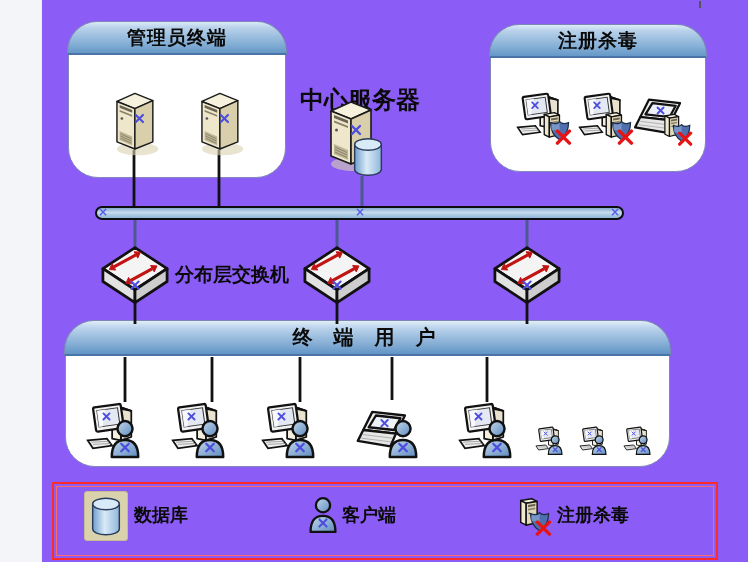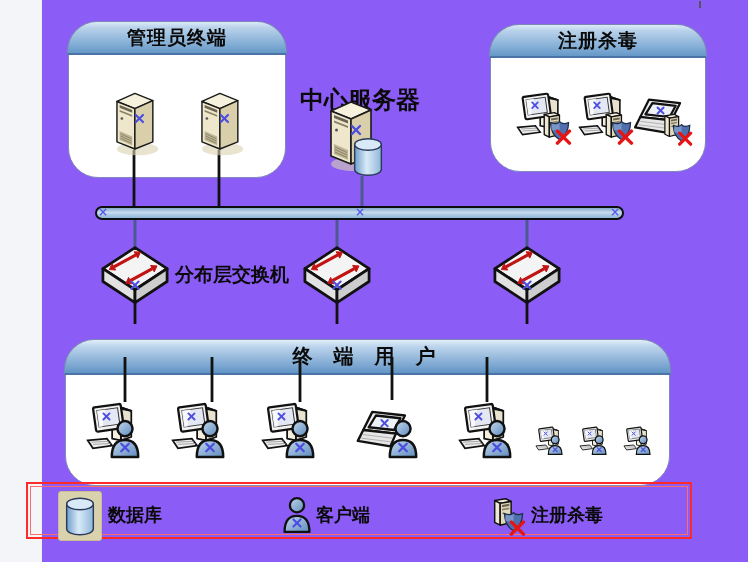--- a/index.html
+++ b/index.html
@@ -24,21 +24,21 @@
   
   .floating-label{font-weight:700;}
   #central-server-label{left:296px;top:84px;width:128px;text-align:center;font-size:24px;}
   #switch-label{left:175px;top:262px;font-size:19px;}
   #users-header{position:absolute;left:-1.6px;top:-1.6px;right:-1.6px;height:36px;
     border:1.6px solid #7c87b8;border-bottom:2px solid #4a74a8;border-radius:30px 30px 0 0;box-sizing:border-box;
     background:linear-gradient(#e2eef8 0%,#bcd4ec 20%,#7fa9d2 75%,#6195c6 100%);
     display:flex;align-items:center;justify-content:center;
     font-size:20px;font-weight:700;letter-spacing:7px;}
   
-  #legend{left:26px;top:482px;width:666px;height:57px;border:2px solid #ff2a2a;box-sizing:border-box;}
+  #legend{left:52px;top:482px;width:666px;height:78px;border:2px solid #ff2a2a;box-sizing:border-box;}
   #legend-inner{position:absolute;left:2px;top:2px;right:2px;bottom:2px;border:1px solid #ff6a6a;}
   .legend-label{position:absolute;font-size:18px;font-weight:700;top:19px;}
   #db-chip{position:absolute;left:30px;top:7px;width:42px;height:48px;background:#d9d2ad;
            border:1px solid #c6be92;border-radius:3px;display:flex;align-items:center;justify-content:center;}
   svg{display:block;}
   .lines{pointer-events:none;}
 </style>
 </head>
 <body>
 
@@ -172,21 +172,21 @@
       <span>管理员终端</span>
     </div>
   </div>
 
   <div class="abs group-box" style="left:490px;top:25px;width:216px;height:147px;">
     <div class="group-header">
       <span>注册杀毒</span>
     </div>
   </div>
 
-  <div class="abs group-box" style="left:65px;top:321px;width:605px;height:146px;margin-top:19px;">
+  <div class="abs group-box" style="left:65px;top:321px;width:605px;height:146px;">
     <div id="users-header">
       <span>终 端 用 户</span>
     </div>
   </div>
 
   <svg class="abs lines" width="748" height="562" style="left:0;top:0;">
     <g stroke="#111111" stroke-width="2.8">
       <line x1="134" y1="150" x2="134" y2="208"></line>
       <line x1="219" y1="150" x2="219" y2="208"></line>
       <line x1="135" y1="300" x2="135" y2="324"></line>

